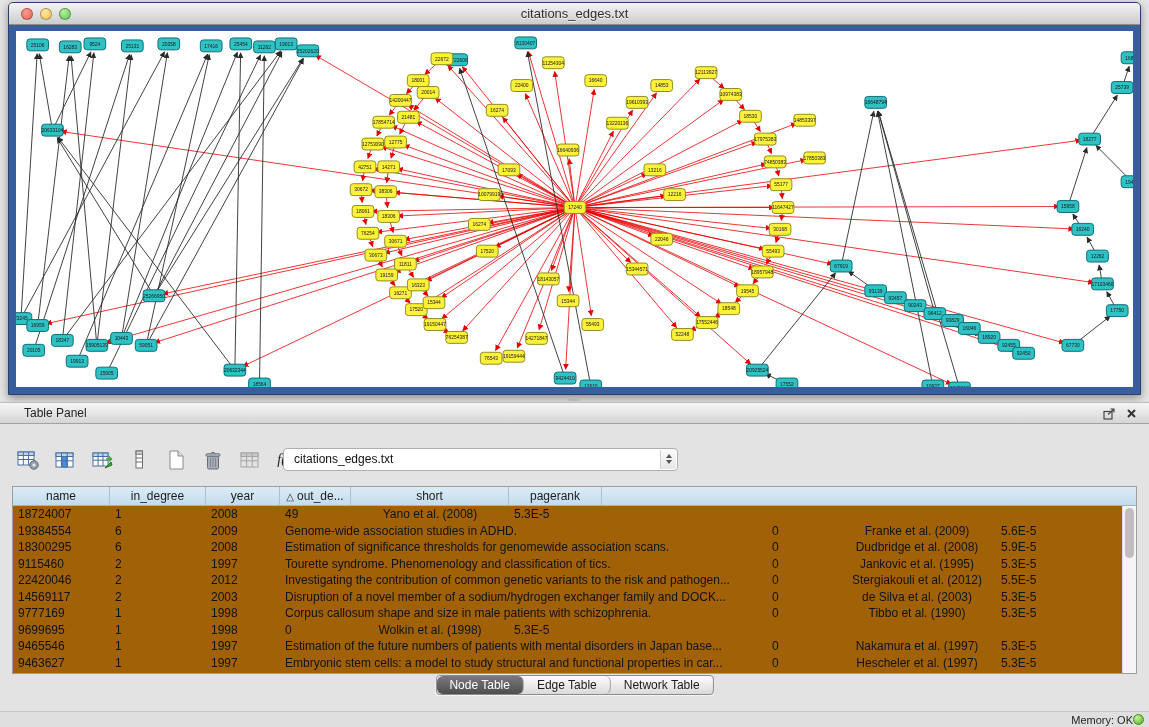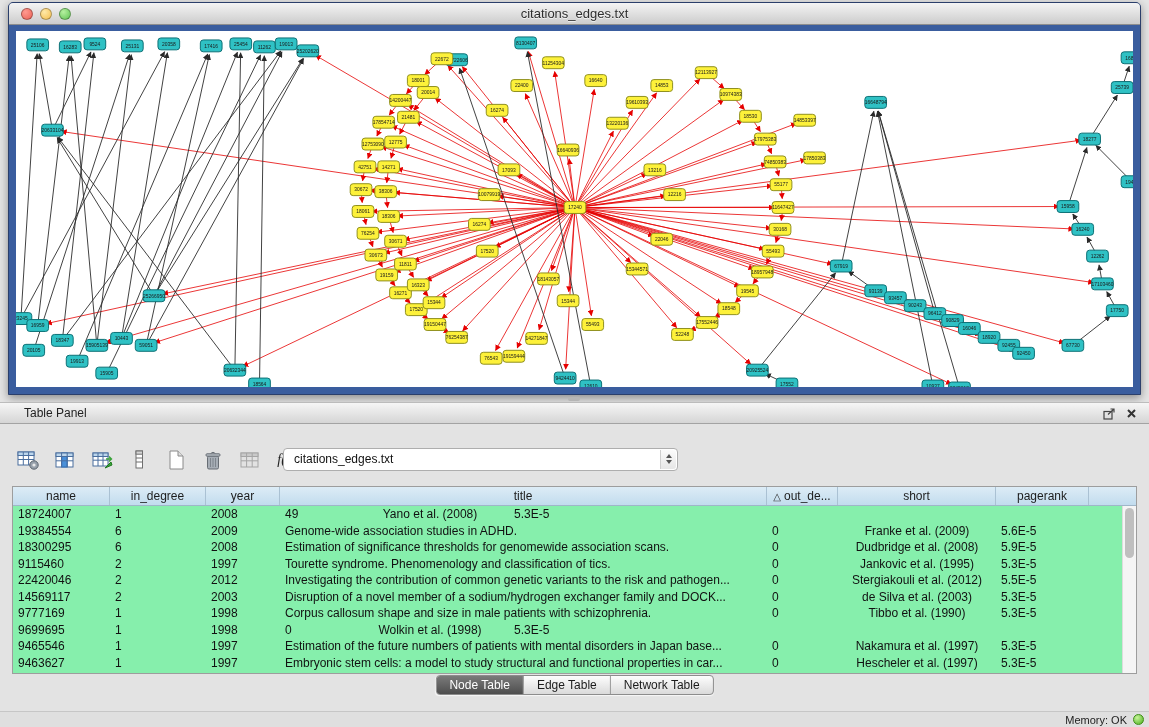--- a/index.html
+++ b/index.html
@@ -44,46 +44,46 @@
   .combo-label { position:absolute; left:10px; top:0; line-height:21px; }
   .combo-stepper { position:absolute; right:1px; top:1px; bottom:1px; width:16px; border-left:1px solid #cfcfcf;
     background:linear-gradient(#fbfbfb,#e6e6e6); border-radius:0 3px 3px 0; }
   .arr-up { width:0; height:0; border-left:3.5px solid transparent; border-right:3.5px solid transparent;
     border-bottom:4.5px solid #555; margin:4px auto 2px; }
   .arr-dn { width:0; height:0; border-left:3.5px solid transparent; border-right:3.5px solid transparent;
     border-top:4.5px solid #555; margin:0 auto; }
 
   
   .table-box { position:absolute; left:12px; top:62px; width:1125px; height:188px;
-    background:#86efac; border:1px solid #9d9d9d; overflow:hidden; }
+    background:#a16207; border:1px solid #9d9d9d; overflow:hidden; }
   .thead { display:flex; height:19px; background:linear-gradient(#ddecf6,#c2dcee);
     border-bottom:1px solid #9fb6c8; font-size:12px; color:#1d1d1d; }
   .th { line-height:18px; text-align:center; border-right:1px solid #aac1d3; overflow:hidden; white-space:nowrap; }
   .th .sort { font-size:10px; margin-right:3px; color:#333; }
   .th.fill { flex:1; border-right:none; }
   .tbody { font-size:12px; color:#111; }
   .tr { display:flex; height:16.5px; line-height:16.5px; white-space:nowrap; }
   .td { overflow:hidden; padding-left:5px; }
   .c0{width:97px;} .c1{width:96px;} .c2{width:74px;} .c3{width:487px;} .c4{width:71px;} .c5{width:158px;} .c6{width:93px;}
   .td.c5 { text-align:center; padding-left:0; }
   .vscroll { position:absolute; top:19px; right:0; bottom:0; width:14px; background:#f5f5f5; border-left:1px solid #dcdcdc; }
   .vthumb { position:absolute; top:2px; left:2px; width:9px; height:50px; border-radius:5px; background:#bfbfbf; }
 
   
   .tabs { position:absolute; top:251px; left:50%; transform:translateX(-50%); display:flex; height:20px;
     border:1px solid #8c8c8c; border-radius:4px; overflow:hidden; background:linear-gradient(#fdfdfd,#dadada);
     box-shadow:0 1px 1px rgba(255,255,255,.7); }
-  .tab { padding:0 13px; line-height:19px; font-size:12px; color:#1c1c1c; border-right:1px solid #999; }
+  .tab { padding:0 13px; line-height:19px; font-size:12px; color:#1c1c1c; border-right:1px solid #999;border-radius:6px; }
   .tab:last-child { border-right:none; }
   .tab.active { background:linear-gradient(#7a7a7a,#4e4e4e); color:#fff; }
 
   
   .status-bar { position:absolute; top:711px; left:0; width:1149px; height:16px; background:#dfdfdf;
     border-top:1px solid #c6c6c6; display:flex; align-items:center; justify-content:flex-end; }
-  .mem-label { font-size:11px; color:#222; margin-right:6px; }
+  .mem-label { font-size:11px; color:#222; margin-right:0; }
   .mem-dot { width:11px; height:11px; border-radius:50%; margin-right:5px;
     background:radial-gradient(circle at 35% 30%, #c8f59a, #4aaf1d); border:1px solid #3e8d16; }
 </style>
 </head>
 <body>
 
 <div class="net-window">
   <div class="titlebar">
     <div class="traffic">
       <div class="light red"></div>
@@ -834,21 +834,20 @@
       <div class="arr-up"></div>
         <div class="arr-dn"></div>
     </div>
   </div>
 
   <div class="table-box">
     <div class="thead" id="thead">
         <div class="th c0"><span>name</span></div>
         <div class="th c1"><span>in_degree</span></div>
         <div class="th c2"><span>year</span></div>
-        <div class="th c3"><span>title</span></div>
         <div class="th c4"><span class="sort">△</span><span>out_de...</span></div>
         <div class="th c5"><span>short</span></div>
         <div class="th c6"><span>pagerank</span></div>
         <div class="th fill"></div>
       </div>
     <div class="tbody" id="tbody">
         <div class="tr">
           <div class="td c0">18724007</div>
           <div class="td c1">1</div>
           <div class="td c2">2008</div>

